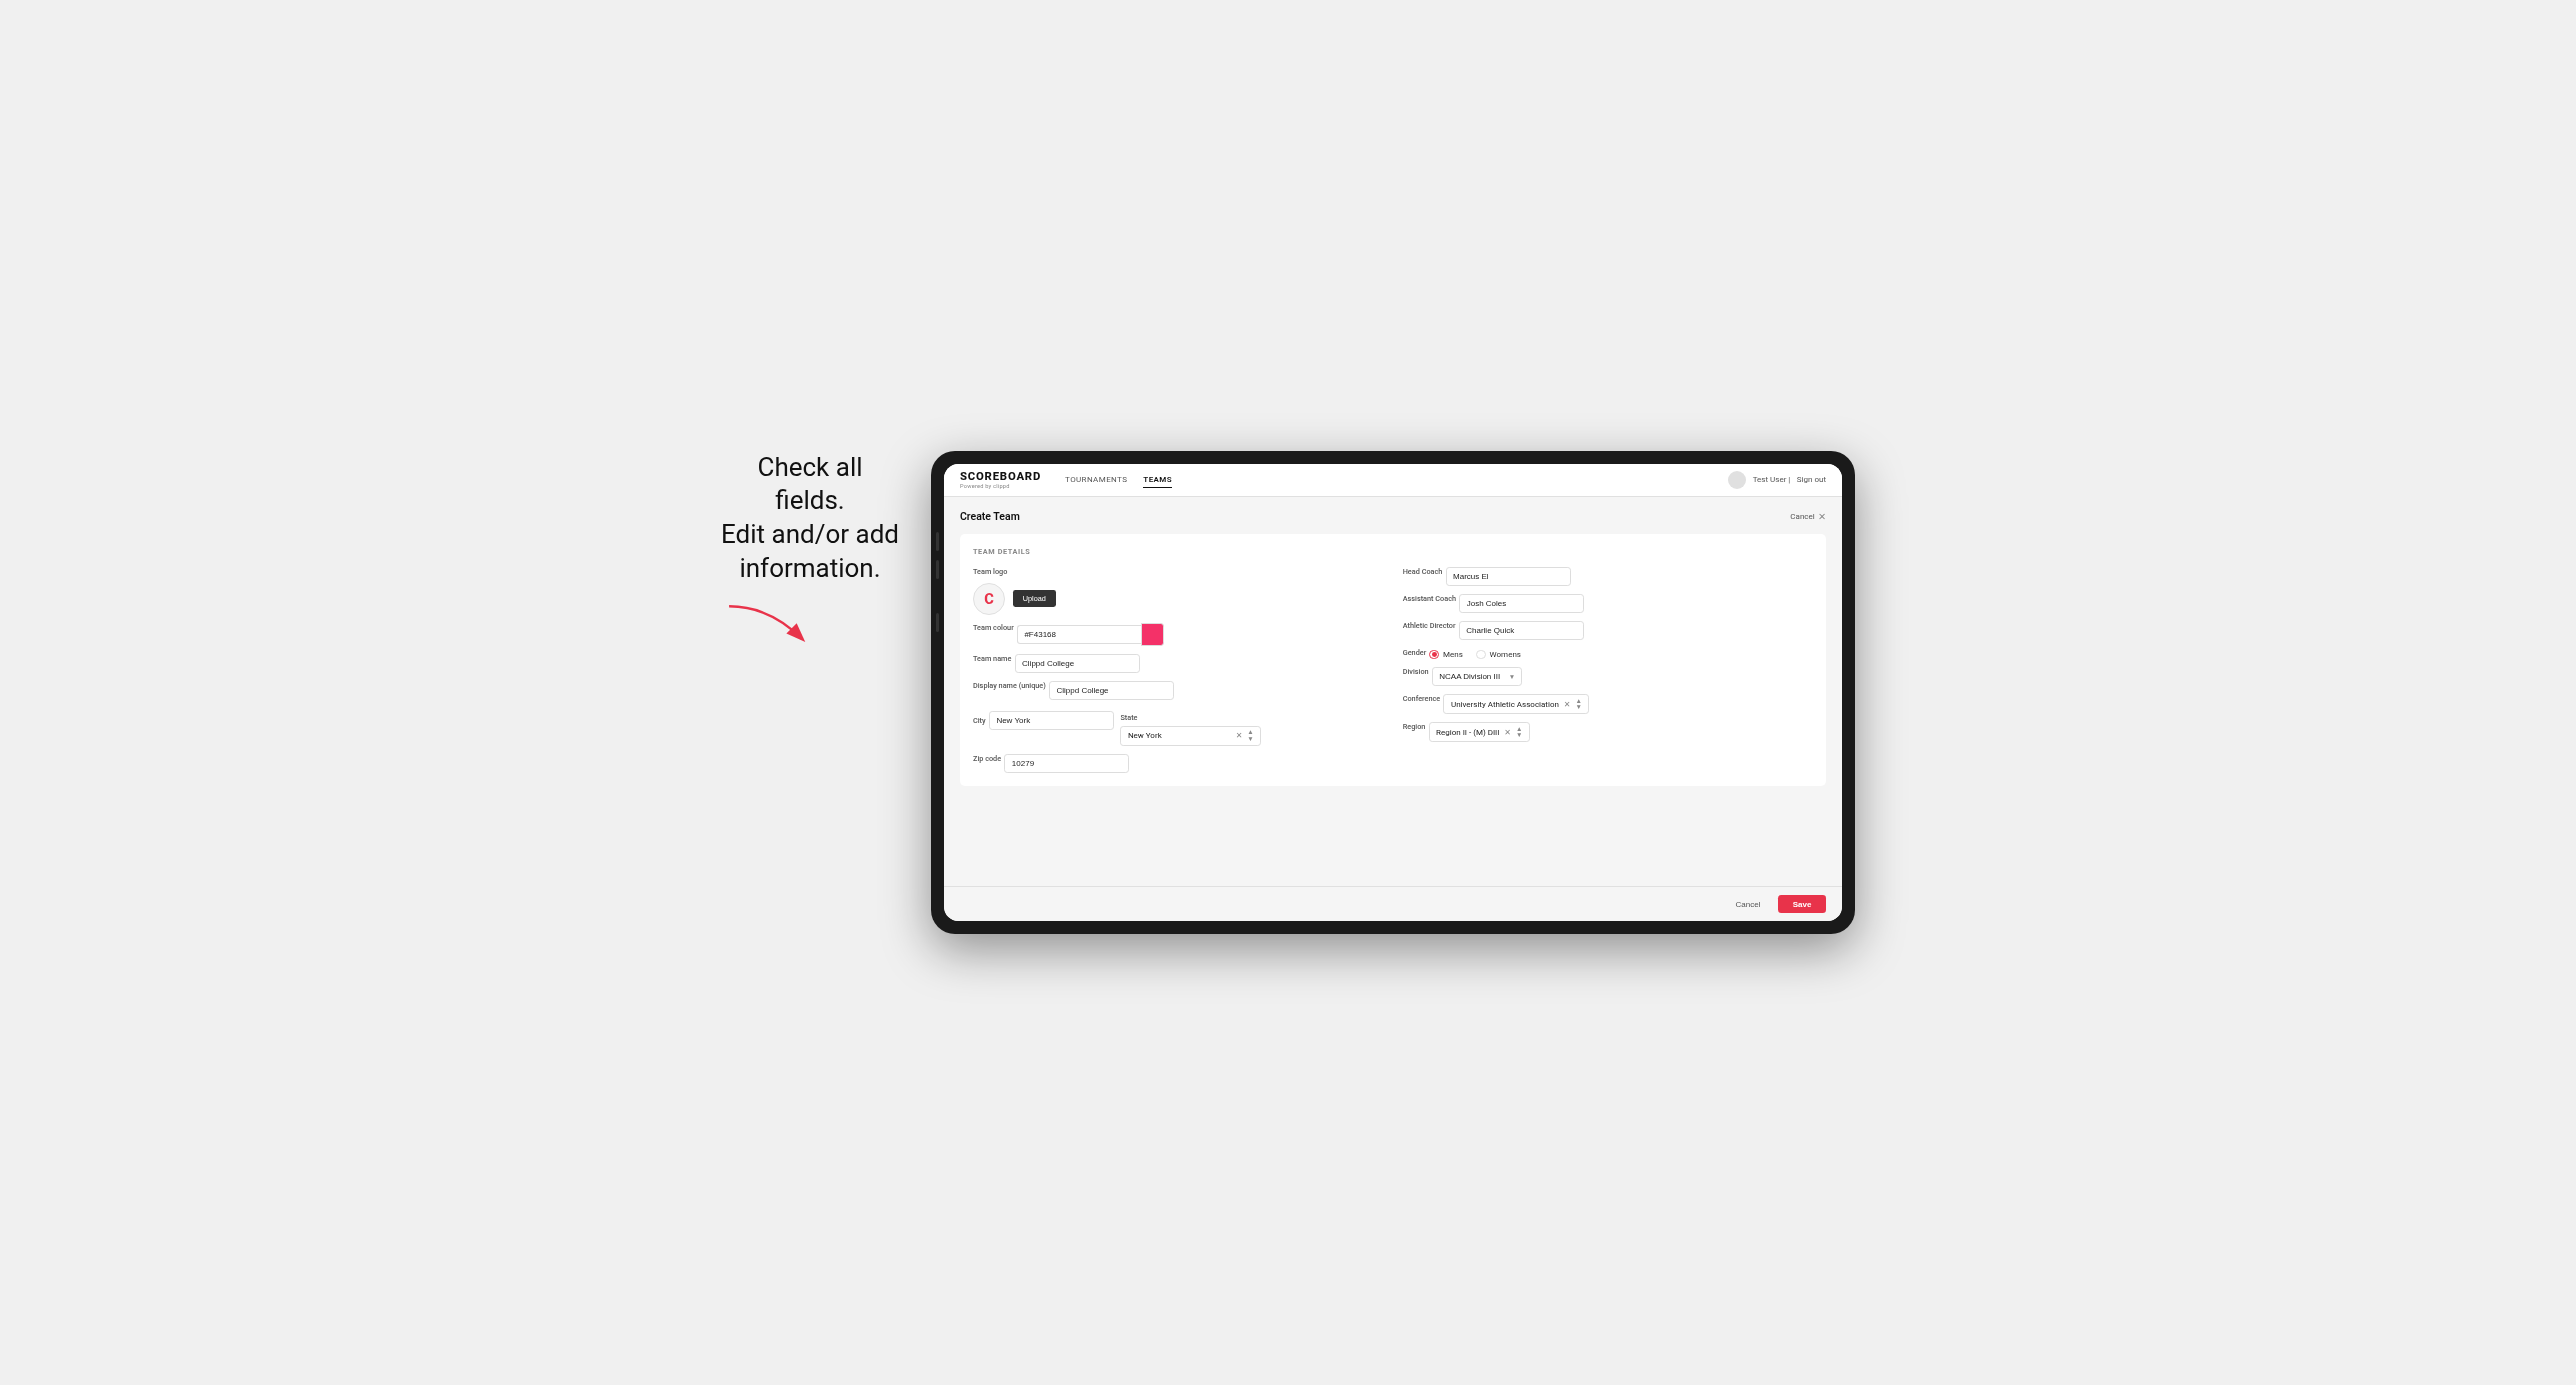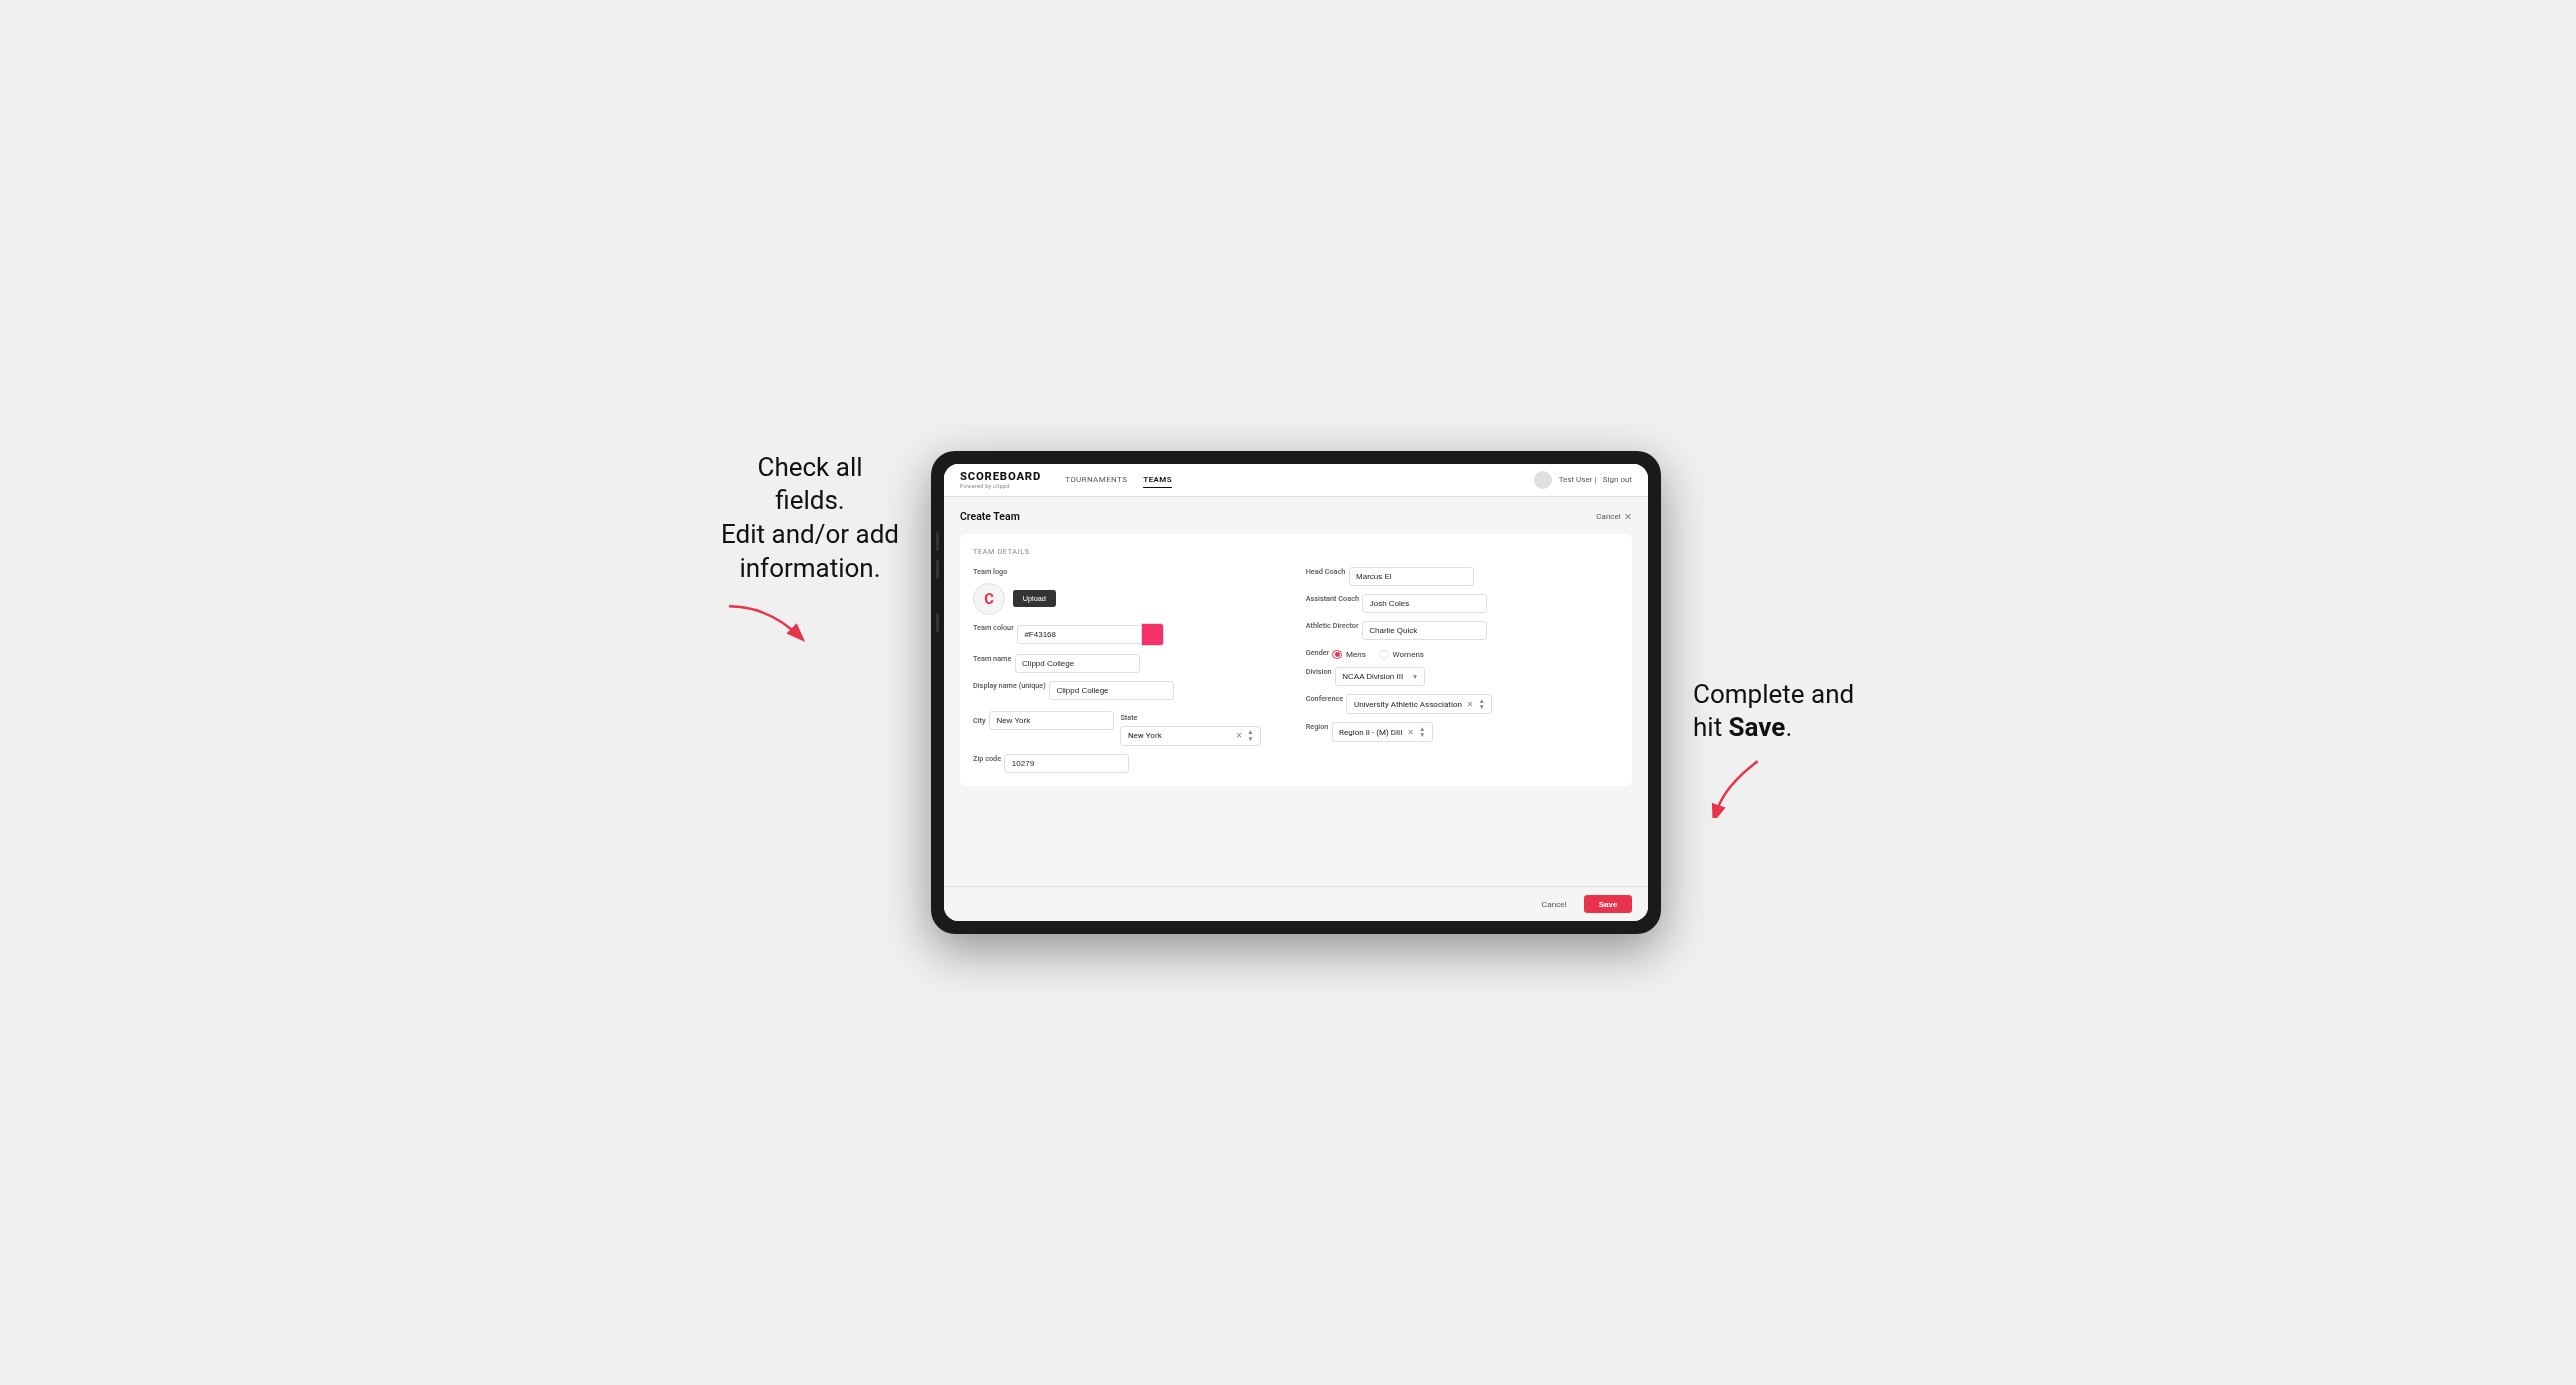--- a/index.html
+++ b/index.html
@@ -177,21 +177,21 @@
 
     
     .form-card {
       background: #fff;
       border-radius: 4.9px;
       padding: 13px;
     }
 
     .section-label {
       font-size: 7.3px;
-      font-weight: 400;
+      font-weight: 700;
       color: #888;
       letter-spacing: 0.6px;
       text-transform: uppercase;
       margin-bottom: 11.3px;
     }
 
     .form-grid {
       display: grid;
       grid-template-columns: 1fr 1fr;
       gap: 13px 19.4px;
@@ -623,30 +623,14 @@
       </div>
 
       <div class="form-footer">
         <button class="btn-cancel">Cancel</button>
         <button class="btn-save">Save</button>
       </div>
 
     </div>
   </div>
 
-  <div class="annotation-right">
-    <div class="annotation-text">
-      <span>Complete and</span><br>
-      <span>hit </span><strong>Save</strong><span>.</span>
-    </div>
-    <div class="right-arrow-container">
-      <svg width="97" height="65" viewBox="0 0 120 80">
-        <defs>
-          <marker id="arrowhead2" markerWidth="8" markerHeight="8" refX="2" refY="3" orient="auto">
-            <polygon points="0 0, 8 3, 0 6" fill="#e8334a"></polygon>
-          </marker>
-        </defs>
-        <path d="M80,10 Q40,40 30,70" stroke="#e8334a" stroke-width="3" fill="none" marker-end="url(#arrowhead2)"></path>
-      </svg>
-    </div>
-  </div>
 </div>
 
 
 </body></html>

